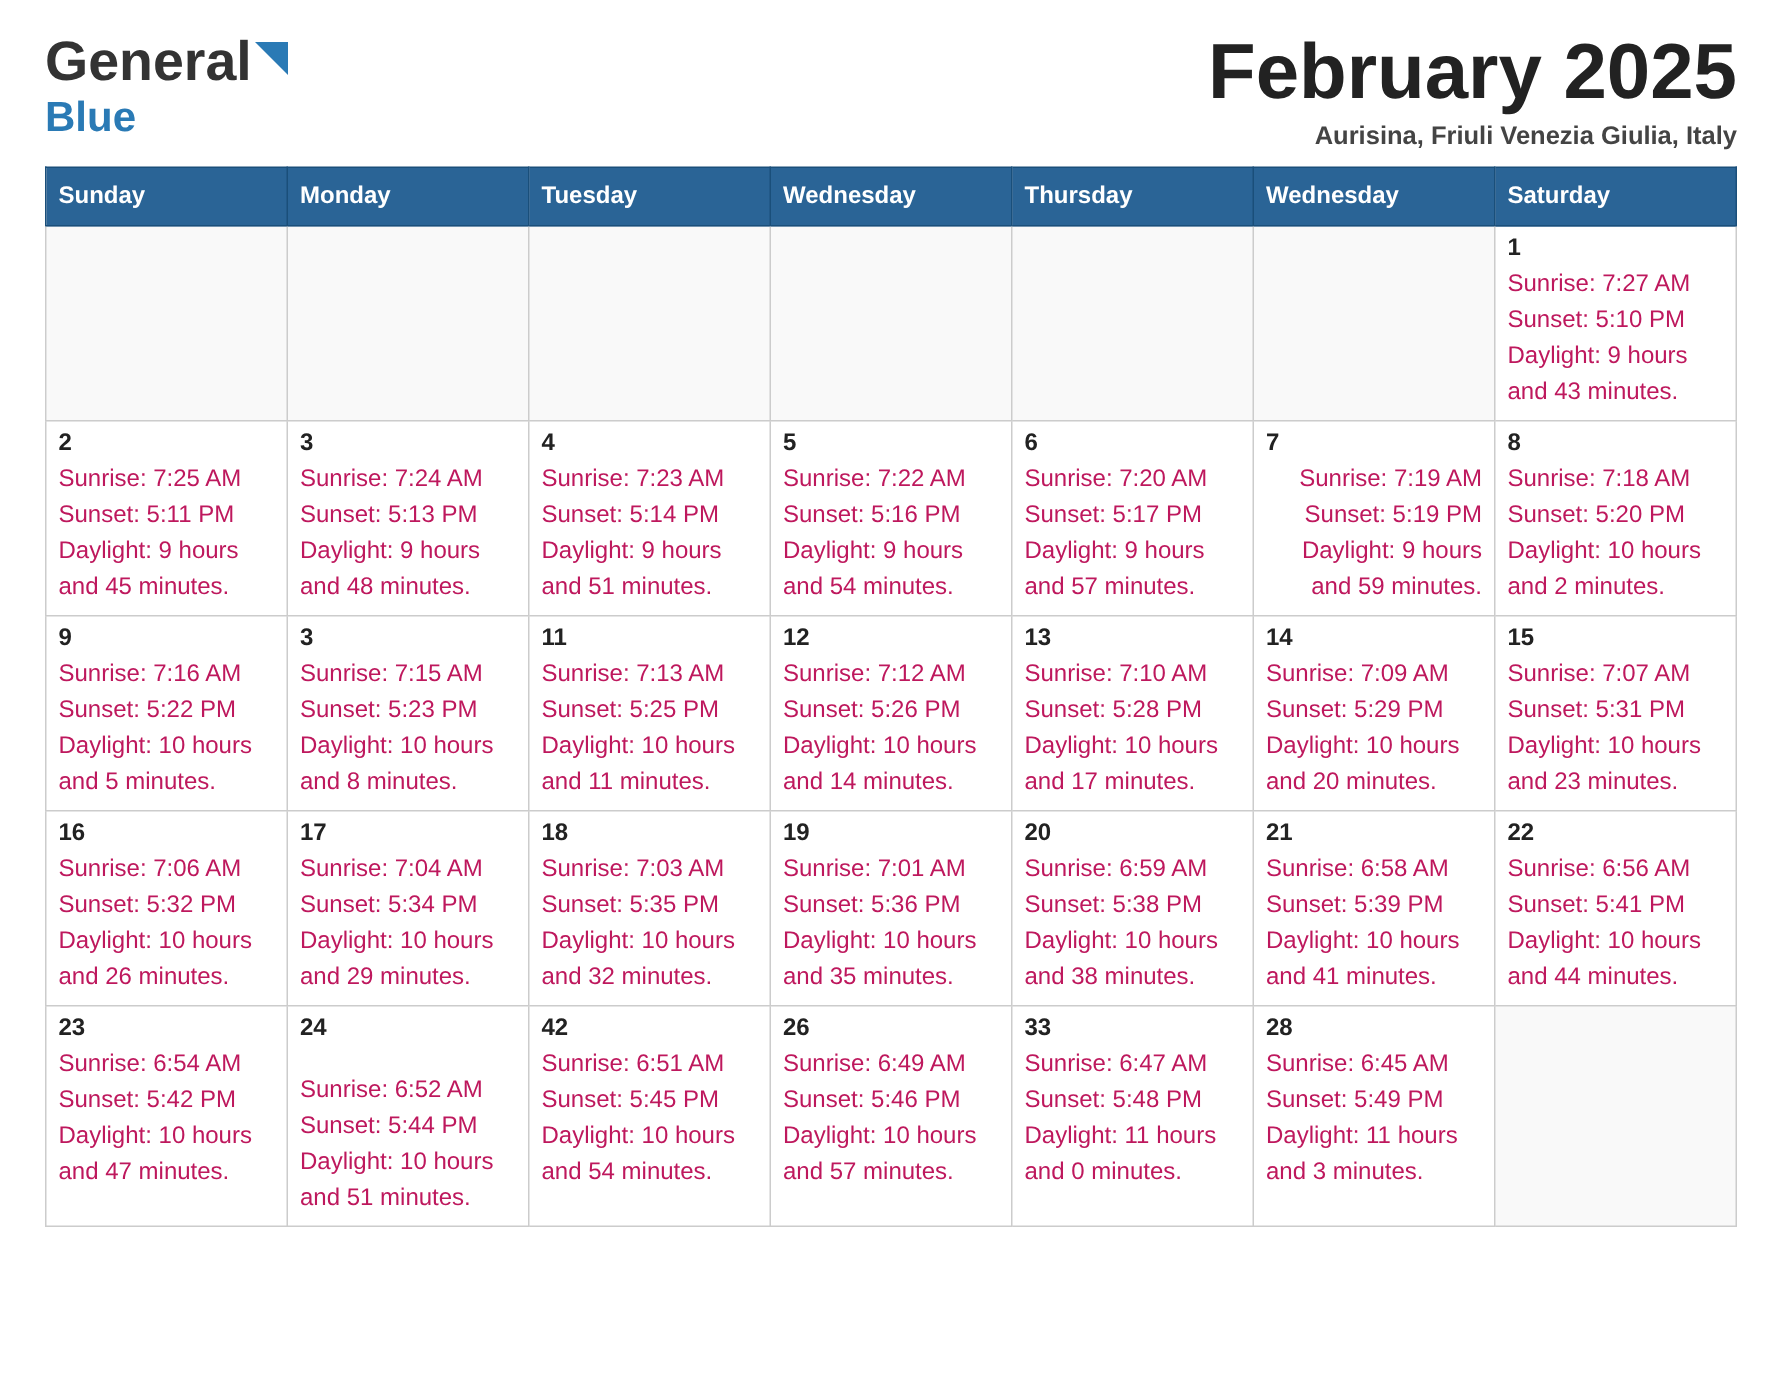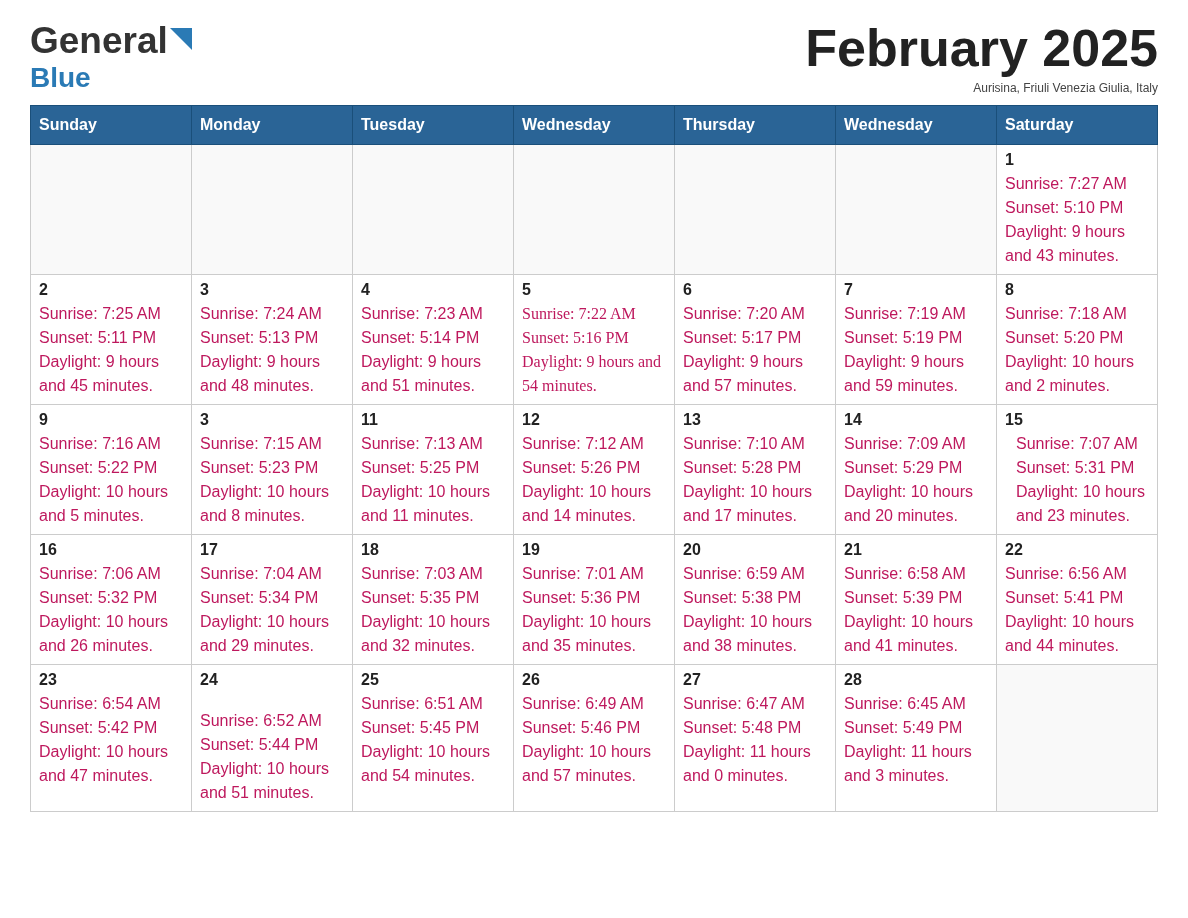--- a/index.html
+++ b/index.html
@@ -24,22 +24,22 @@
     .title-section {
       text-align: right;
     }
     .title-section h1 {
       font-size: 52px;
       font-weight: bold;
       color: #222;
       line-height: 1.1;
     }
     .title-section h2 {
-      font-size: 12px;
-      font-weight: normal;
+      font-size: 17px;
+      font-weight: bold;
       color: #444;
       margin-top: 4px;
     }
     .calendar {
       width: 100%;
       border-collapse: collapse;
       border: 1px solid #aaa;
       margin-top: 10px;
     }
     .calendar th {
@@ -152,33 +152,33 @@
 Daylight: 9 hours and 48 minutes.</div>
         </td>
         <td>
           <span class="day-number">4</span>
           <div class="day-info" style="white-space: pre-line;">Sunrise: 7:23 AM
 Sunset: 5:14 PM
 Daylight: 9 hours and 51 minutes.</div>
         </td>
         <td>
           <span class="day-number">5</span>
-          <div class="day-info" style="white-space: pre-line; font-family: Liberation Serif, serif;">Sunrise: 7:22 AM
+          <div class="day-info" style="white-space: pre-line;">Sunrise: 7:22 AM
 Sunset: 5:16 PM
 Daylight: 9 hours and 54 minutes.</div>
         </td>
         <td>
           <span class="day-number">6</span>
           <div class="day-info" style="white-space: pre-line;">Sunrise: 7:20 AM
 Sunset: 5:17 PM
 Daylight: 9 hours and 57 minutes.</div>
         </td>
         <td>
           <span class="day-number">7</span>
-          <div class="day-info" style="white-space: pre-line;">Sunrise: 7:19 AM
+          <div class="day-info" style="white-space: pre-line; text-align: right;">Sunrise: 7:19 AM
 Sunset: 5:19 PM
 Daylight: 9 hours and 59 minutes.</div>
         </td>
         <td>
           <span class="day-number">8</span>
           <div class="day-info" style="white-space: pre-line;">Sunrise: 7:18 AM
 Sunset: 5:20 PM
 Daylight: 10 hours and 2 minutes.</div>
         </td>
       </tr>
@@ -214,21 +214,21 @@
 Daylight: 10 hours and 17 minutes.</div>
         </td>
         <td>
           <span class="day-number">14</span>
           <div class="day-info" style="white-space: pre-line;">Sunrise: 7:09 AM
 Sunset: 5:29 PM
 Daylight: 10 hours and 20 minutes.</div>
         </td>
         <td>
           <span class="day-number">15</span>
-          <div class="day-info" style="white-space: pre-line; margin-left: 11px;">Sunrise: 7:07 AM
+          <div class="day-info" style="white-space: pre-line;">Sunrise: 7:07 AM
 Sunset: 5:31 PM
 Daylight: 10 hours and 23 minutes.</div>
         </td>
       </tr>
       <tr>
         <td>
           <span class="day-number">16</span>
           <div class="day-info" style="white-space: pre-line;">Sunrise: 7:06 AM
 Sunset: 5:32 PM
 Daylight: 10 hours and 26 minutes.</div>
@@ -277,33 +277,33 @@
 Sunset: 5:42 PM
 Daylight: 10 hours and 47 minutes.</div>
         </td>
         <td>
           <span class="day-number">24</span>
           <div class="day-info" style="white-space: pre-line; margin-top: 20px;">Sunrise: 6:52 AM
 Sunset: 5:44 PM
 Daylight: 10 hours and 51 minutes.</div>
         </td>
         <td>
-          <span class="day-number">25</span>
+          <span class="day-number">42</span>
           <div class="day-info" style="white-space: pre-line;">Sunrise: 6:51 AM
 Sunset: 5:45 PM
 Daylight: 10 hours and 54 minutes.</div>
         </td>
         <td>
           <span class="day-number">26</span>
           <div class="day-info" style="white-space: pre-line;">Sunrise: 6:49 AM
 Sunset: 5:46 PM
 Daylight: 10 hours and 57 minutes.</div>
         </td>
         <td>
-          <span class="day-number">27</span>
+          <span class="day-number">33</span>
           <div class="day-info" style="white-space: pre-line;">Sunrise: 6:47 AM
 Sunset: 5:48 PM
 Daylight: 11 hours and 0 minutes.</div>
         </td>
         <td>
           <span class="day-number">28</span>
           <div class="day-info" style="white-space: pre-line;">Sunrise: 6:45 AM
 Sunset: 5:49 PM
 Daylight: 11 hours and 3 minutes.</div>
         </td>

